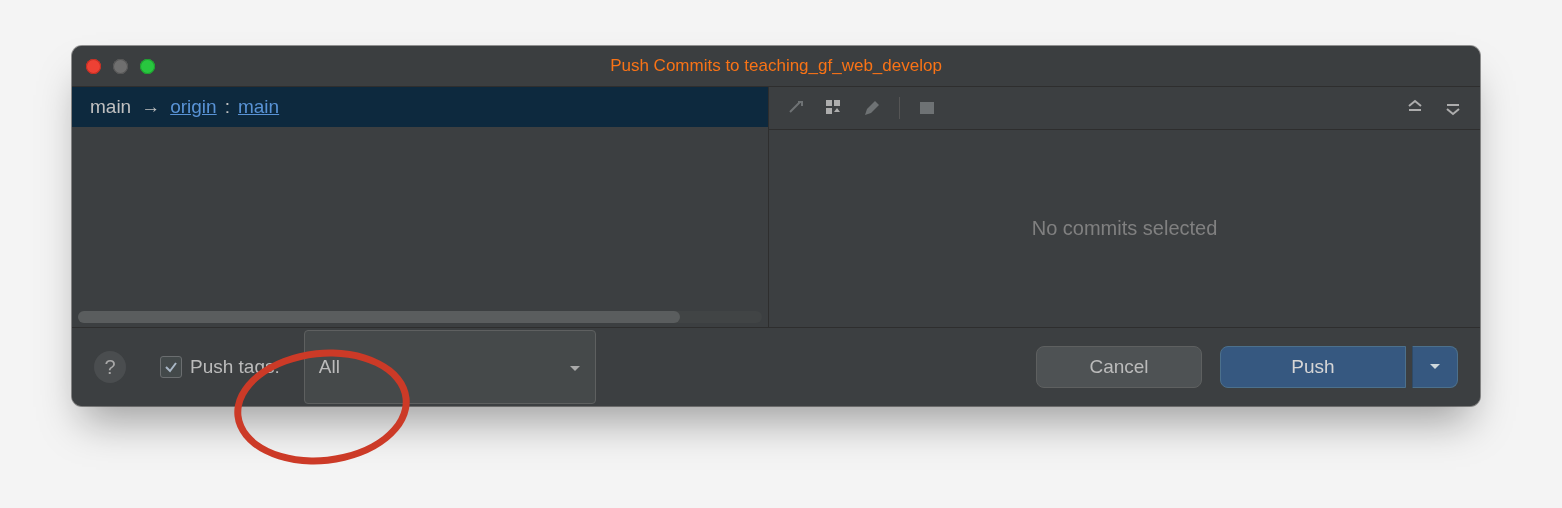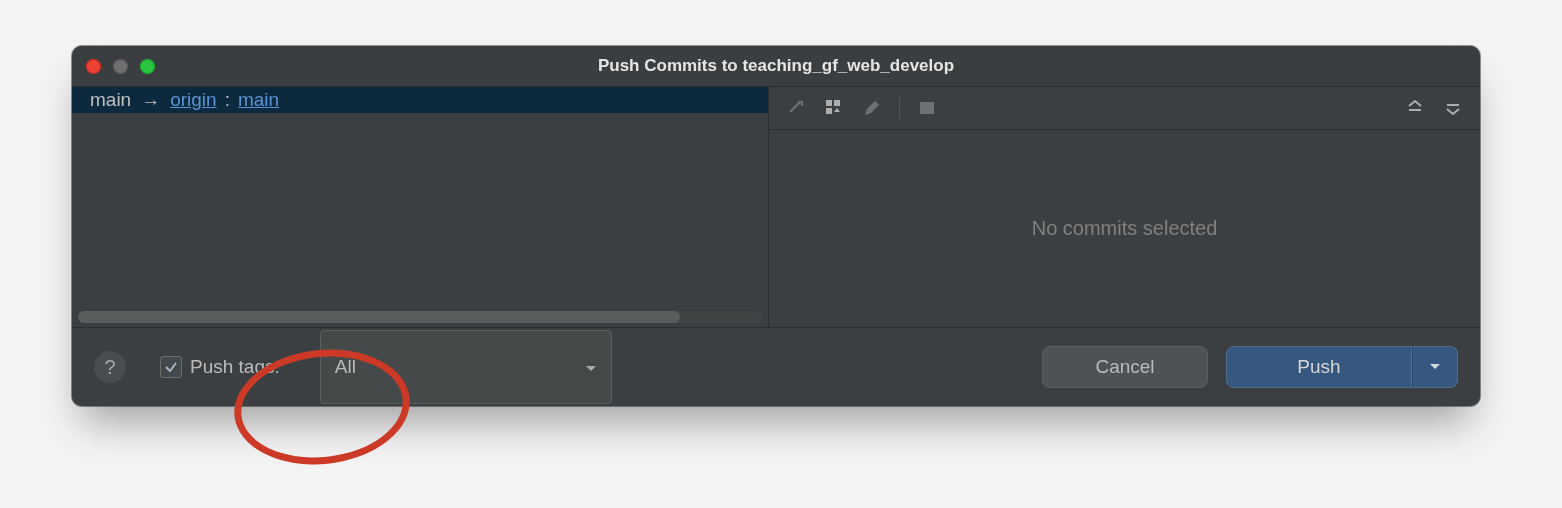--- a/index.html
+++ b/index.html
@@ -45,40 +45,40 @@
     position:relative;
     border-bottom:1px solid #2e2e2e;
   }
   .traffic{display:flex;gap:12px;margin-left:14px;}
   .tl{width:15px;height:15px;border-radius:50%;}
   .tl.close{background:#ed4134;box-shadow:inset 0 0 0 1px #c22e22;}
   .tl.min{background:#6f6f6f;box-shadow:inset 0 0 0 1px #555;}
   .tl.max{background:#28c63f;box-shadow:inset 0 0 0 1px #1e9e2f;}
   .title{
     position:absolute;left:0;right:0;text-align:center;
-    color:#e5e5e5;font-size:17px;font-weight:700;
+    color:#f97316;font-size:17px;font-weight:400;
     pointer-events:none;
   }
   
   .body{
     flex:1;display:flex;flex-direction:column;min-height:0;
   }
   .split{
     flex:1;display:flex;min-height:0;
     border-bottom:1px solid #2e2e2e;
   }
   .left{
     flex:0 0 696px;
     background:var(--bg);
     display:flex;flex-direction:column;
     border-right:1px solid #2e2e2e;
     position:relative;
   }
   .branch-row{
-    height:26px;
+    height:40px;
     background:var(--sel-row);
     display:flex;align-items:center;
     padding:0 18px;
     font-size:19px;
     color:#c0c0c0;
   }
   .branch-row .arrow{margin:0 10px;color:#c0c0c0;}
   .branch-row .lnk{color:var(--link);text-decoration:underline;cursor:pointer;}
   .branch-row .colon{margin:0 8px;color:#c0c0c0;}
   .left-empty{flex:1;}
@@ -144,36 +144,36 @@
   .select{
     width:262px;height:40px;
     border:1px solid var(--btn-border);
     background:var(--btn-bg2);
     border-radius:4px;
     display:flex;align-items:center;
     padding:16px 14px;
     color:var(--text);font-size:19px;
     position:relative;
     cursor:pointer;
-    margin-left:22px;
+    margin-left:6px;
   }
   .select .caret{
     position:absolute;right:14px;top:50%;transform:translateY(-50%);
   }
   .spacer{flex:1;}
   .btn{
     height:40px;min-width:120px;
     border:1px solid var(--btn-border);
     background:var(--btn-bg);
     border-radius:8px;
     color:var(--text);font-size:19px;
     display:flex;align-items:center;justify-content:center;
     padding:0 22px;cursor:pointer;
   }
-  .btn-group{display:flex;}
+  .btn-group{display:flex;gap:6px;}
   .btn.primary{
     background:var(--primary);
     border-color:var(--primary-border);
     color:var(--primary-text);
     min-width:140px;
     border-top-right-radius:0;border-bottom-right-radius:0;
   }
   .btn.primary-more{
     background:var(--primary);
     border-color:var(--primary-border);

